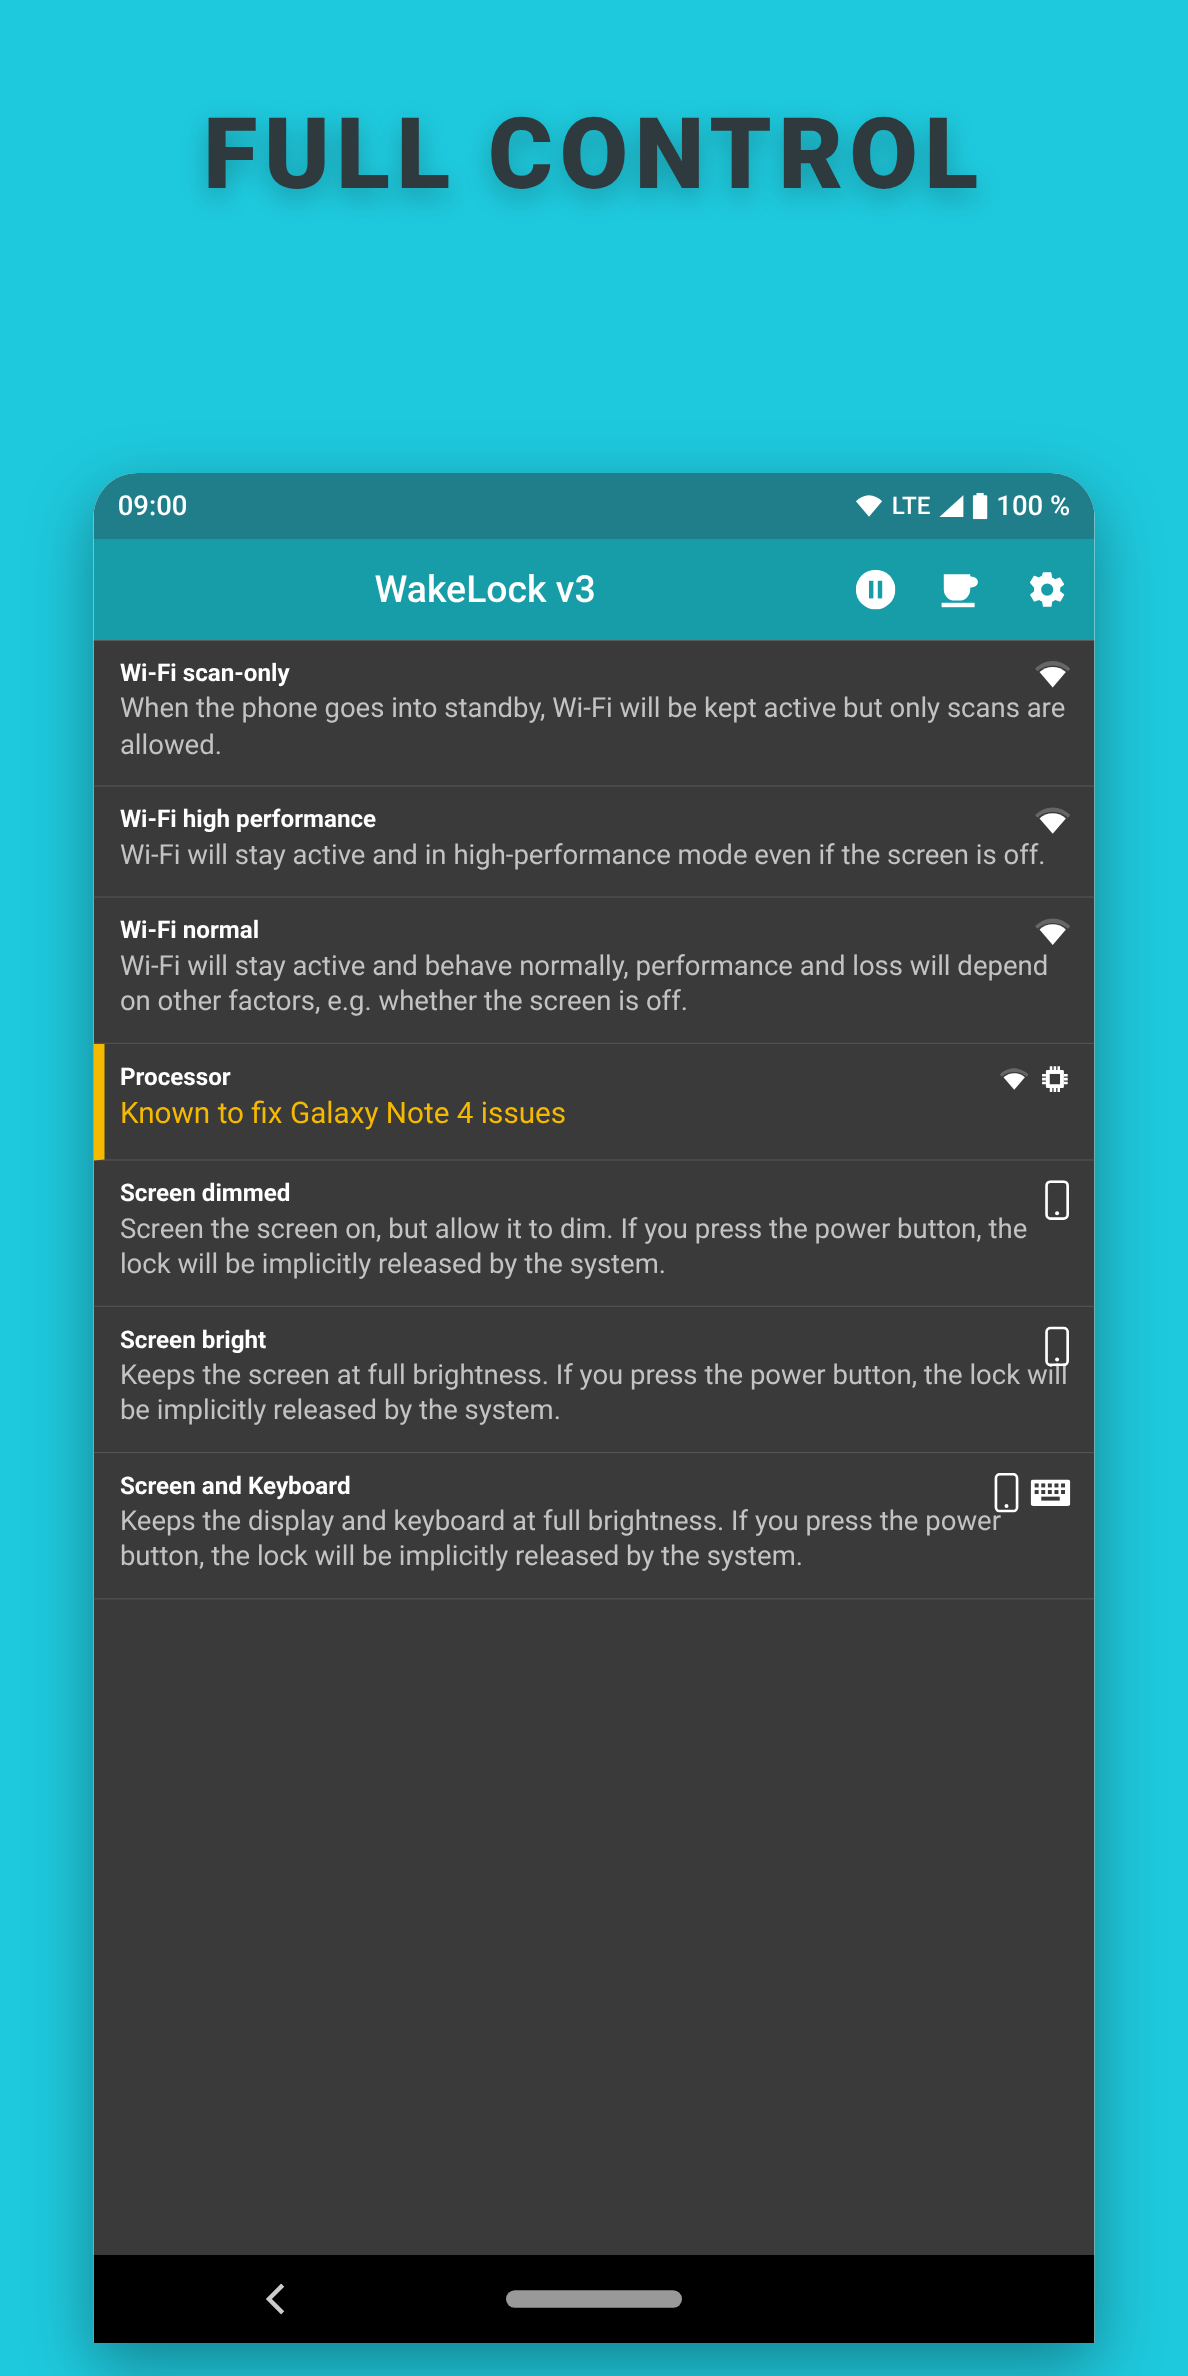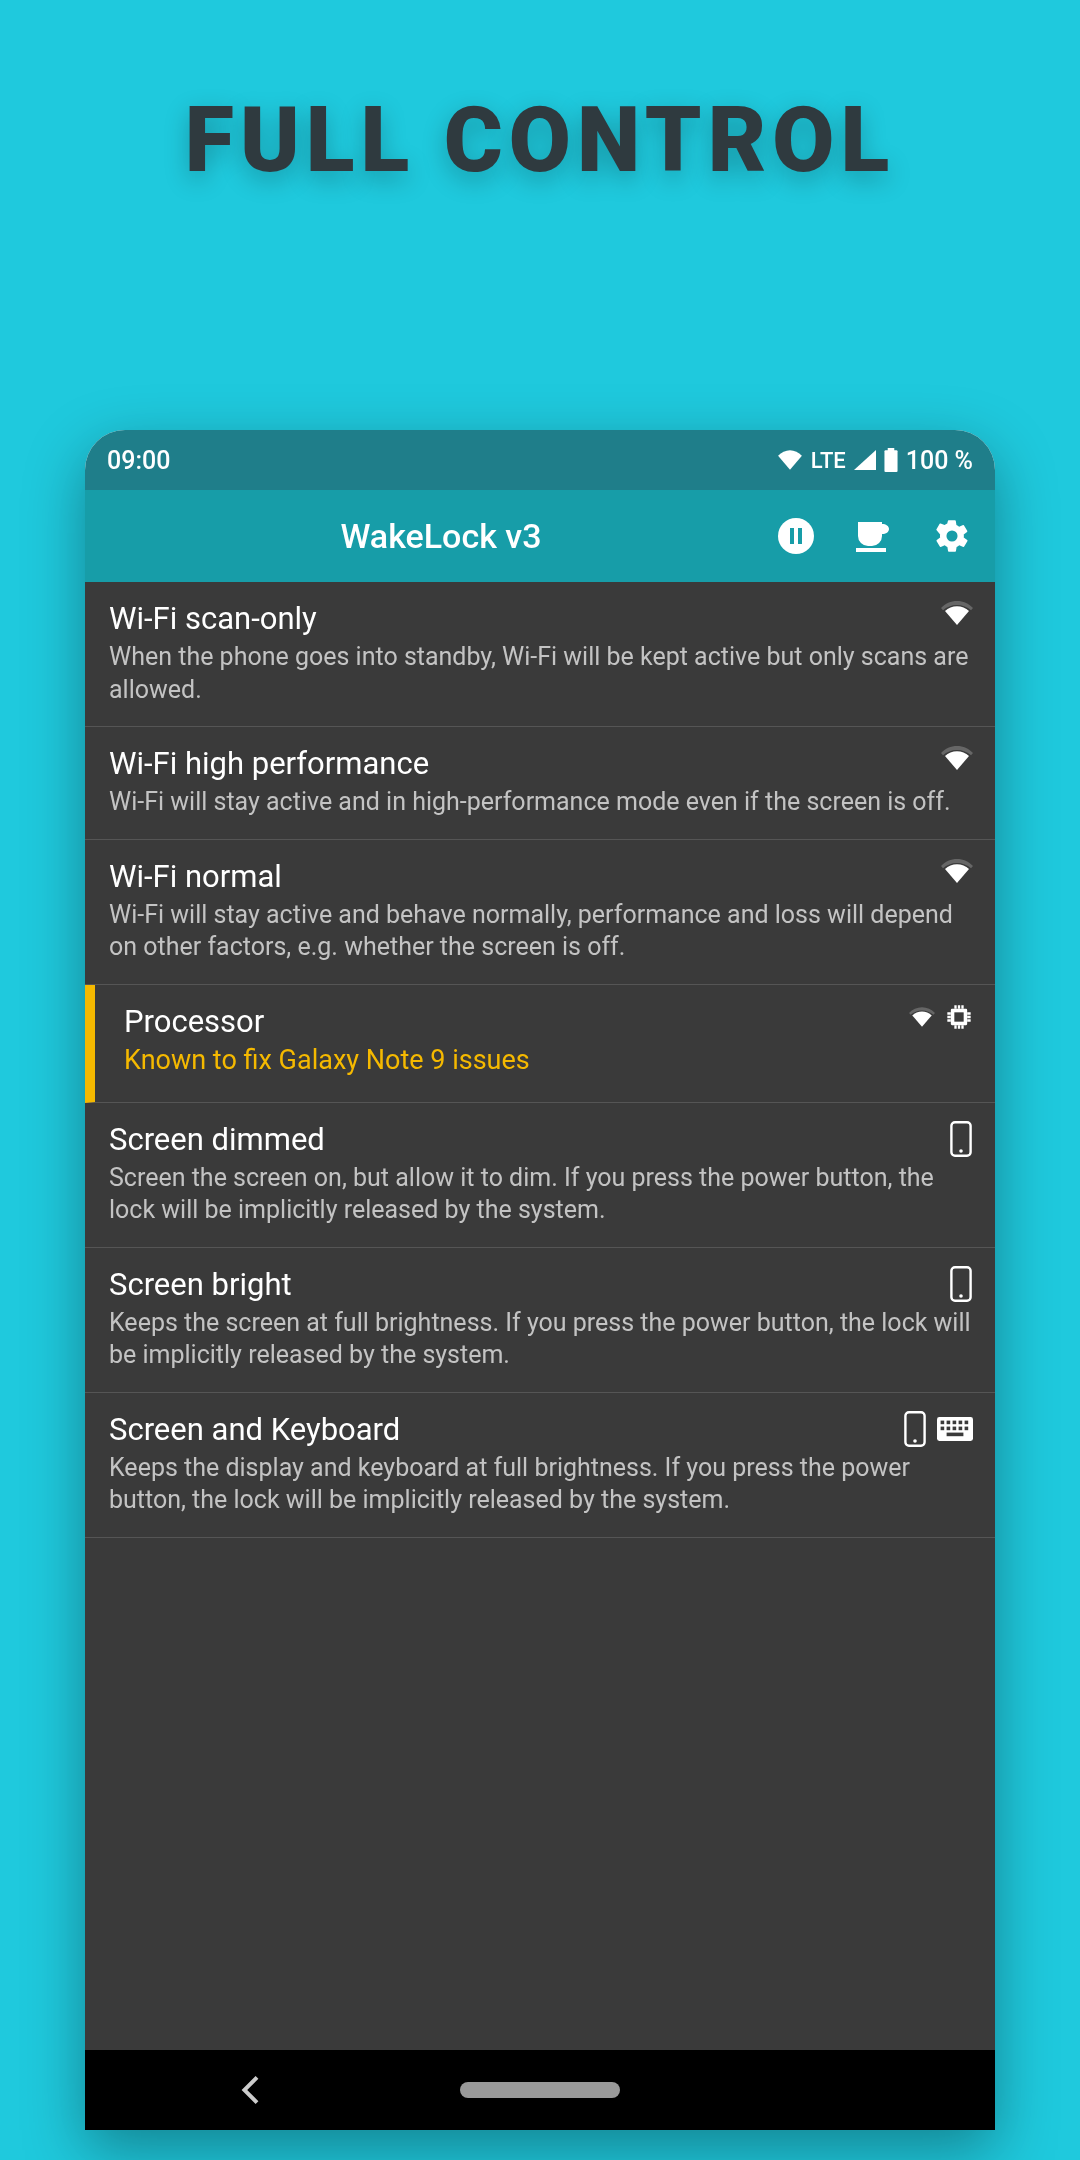--- a/index.html
+++ b/index.html
@@ -61,23 +61,23 @@
       background: #3a3a3a;
       overflow: hidden;
     }
     .row {
       padding: 18px 24px 20px 24px;
       border-bottom: 1px solid #555;
       position: relative;
     }
     .row.highlight {
       border-left: 10px solid #f5b900;
-      padding-left: 29px;
-    }
-    .row-title { color: #fff; font-size: 31px; font-weight: 400; margin-bottom: 4px;}
+      padding-left: 14px;
+    }
+    .row-title { color: #fff; font-size: 22px; font-weight: 700; margin-bottom: 4px;}
     .row-sub { color: #f5b900; font-size: 27px; margin-bottom: 6px;}
     .row-desc { color: #c3c3c3; font-size: 25px; line-height: 1.3;}
     .row-icons { position: absolute; top: 18px; right: 22px; display:flex; gap:10px; align-items:center;}
     .navbar {
       height: 80px;
       background: #000;
       display: flex;
       align-items: center;
       justify-content: center;
       position: relative;
@@ -187,21 +187,21 @@
           </span>
           <span>
             <svg width="28" height="28" viewBox="0 0 24 24">
               <rect x="5" y="5" width="14" height="14" fill="#fff" rx="1"></rect>
               <rect x="8" y="8" width="8" height="8" fill="#3a3a3a"></rect>
               <path stroke="#fff" stroke-width="2" d="M9 2v3M12 2v3M15 2v3M9 19v3M12 19v3M15 19v3M2 9h3M2 12h3M2 15h3M19 9h3M19 12h3M19 15h3"></path>
             </svg>
           </span>
         </div>
         <div class="row-title">Processor</div>
-        <div class="row-sub">Known to fix Galaxy Note 9 issues</div>
+        <div class="row-sub">Known to fix Galaxy Note 4 issues</div>
       </div>
       <div class="row">
         <div class="row-icons">
           <span>
             <svg width="24" height="36" viewBox="0 0 18 30">
               <rect x="1" y="1" width="16" height="28" rx="3" fill="none" stroke="#fff" stroke-width="2"></rect>
               <circle cx="9" cy="25" r="1.5" fill="#fff"></circle>
             </svg>
           </span>
         </div>

